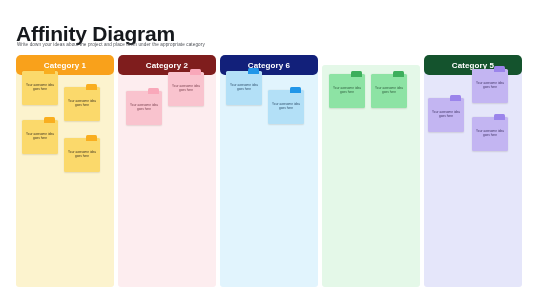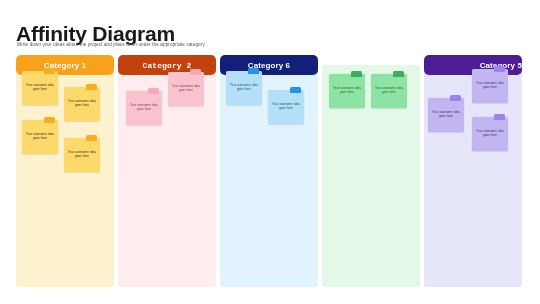--- a/index.html
+++ b/index.html
@@ -150,21 +150,21 @@
           <div class="note-text">Your awesome idea goes here</div>
         </div>
         <div class="note" style="background: rgb(251, 217, 107); left: 48px; top: 73px;">
           <div class="note-tab" style="background: rgb(249, 174, 31);"></div>
           <div class="note-text">Your awesome idea goes here</div>
         </div>
       </div>
     </div>
     <div class="column col-2">
       <div class="column-body" style="background: rgb(253, 237, 239);"></div>
-      <div class="column-header" style="background: #c2410c; font-family: Liberation Mono, monospace;">
+      <div class="column-header" style="background: #7f1d1d;">
         <span class="column-header-label">Category 2</span>
       </div>
       <div class="notes-layer">
         <div class="note" style="background: rgb(249, 195, 206); left: 8px; top: 26px;">
           <div class="note-tab" style="background: rgb(249, 168, 186);"></div>
           <div class="note-text">Your awesome idea goes here</div>
         </div>
         <div class="note" style="background: rgb(249, 195, 206); left: 50px; top: 7px;">
           <div class="note-tab" style="background: rgb(249, 168, 186);"></div>
           <div class="note-text">Your awesome idea goes here</div>
@@ -195,21 +195,21 @@
           <div class="note-text">Your awesome idea goes here</div>
         </div>
         <div class="note" style="background: rgb(141, 227, 164); left: 49px; top: 9px;">
           <div class="note-tab" style="background: rgb(61, 174, 92);"></div>
           <div class="note-text">Your awesome idea goes here</div>
         </div>
       </div>
     </div>
     <div class="column col-5">
       <div class="column-body" style="background: rgb(229, 230, 250);"></div>
-      <div class="column-header" style="background: #4c1d95; justify-content: flex-end;">
+      <div class="column-header" style="background: #14532d;">
         <span class="column-header-label">Category 5</span>
       </div>
       <div class="notes-layer">
         <div class="note" style="background: rgb(195, 181, 242); left: 4px; top: 33px;">
           <div class="note-tab" style="background: rgb(155, 132, 235);"></div>
           <div class="note-text">Your awesome idea goes here</div>
         </div>
         <div class="note" style="background: rgb(195, 181, 242); left: 48px; top: 4px;">
           <div class="note-tab" style="background: rgb(155, 132, 235);"></div>
           <div class="note-text">Your awesome idea goes here</div>

